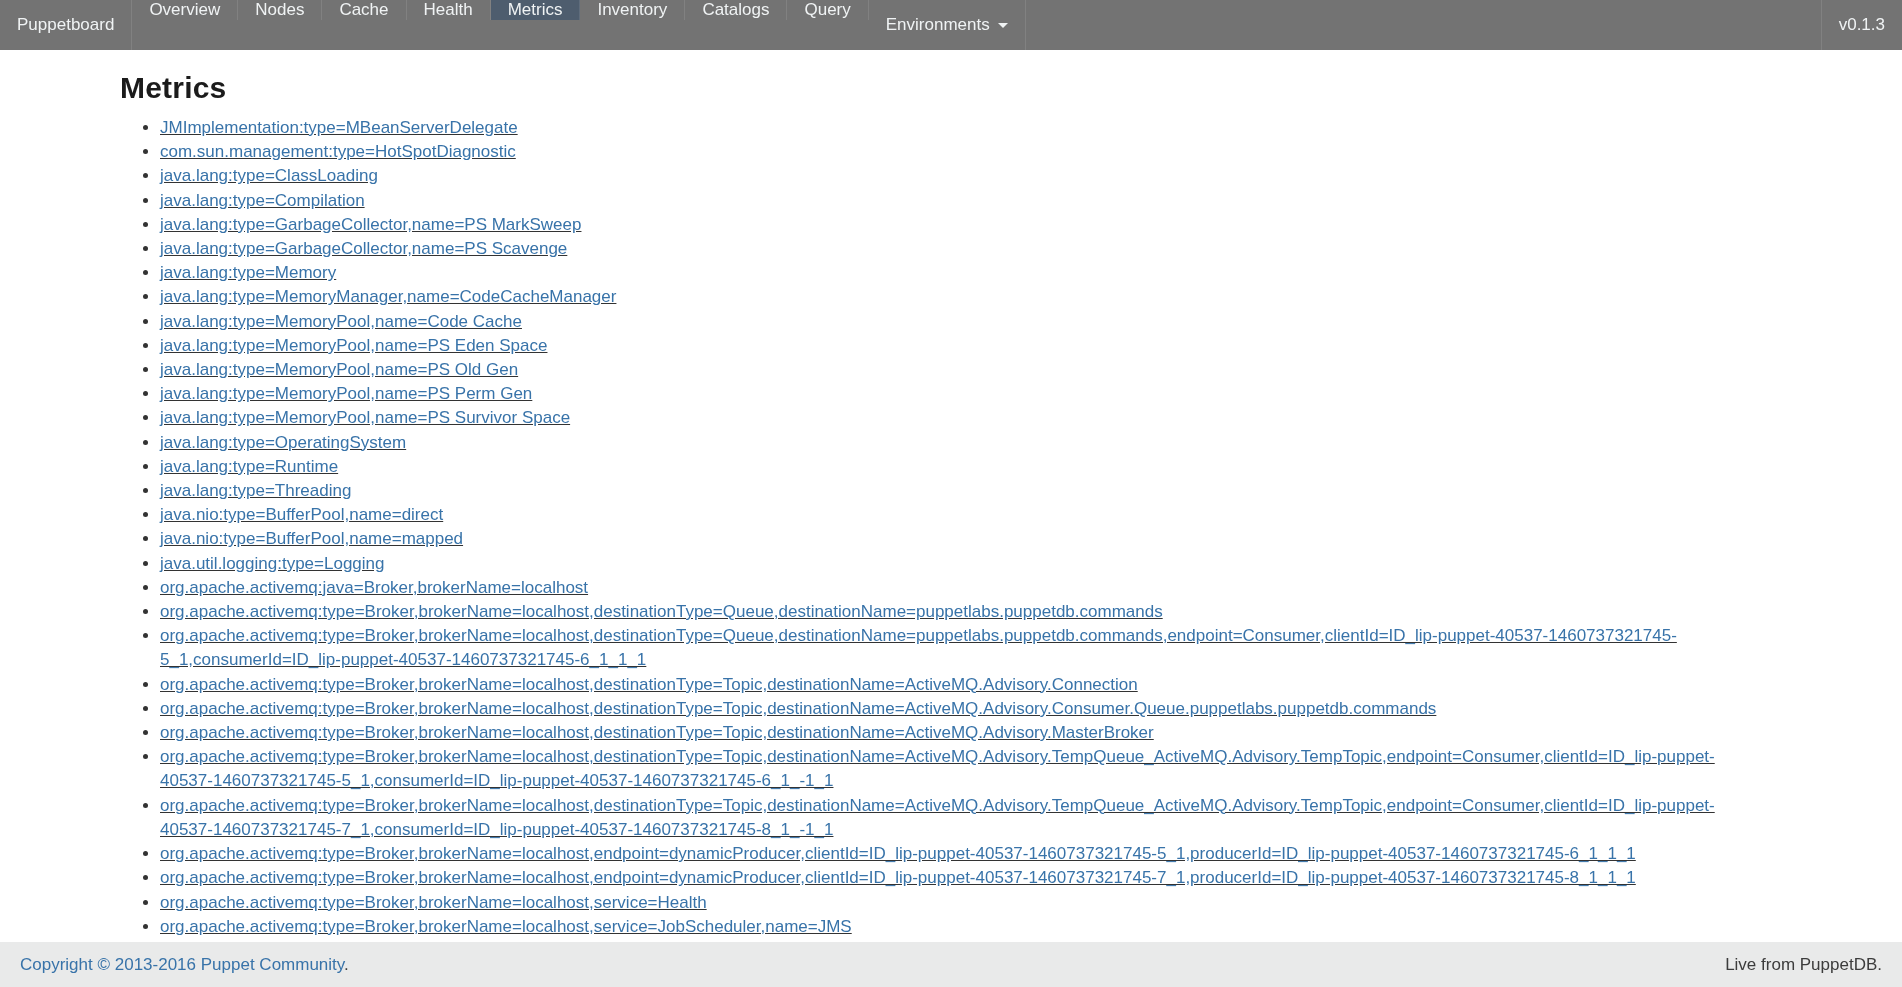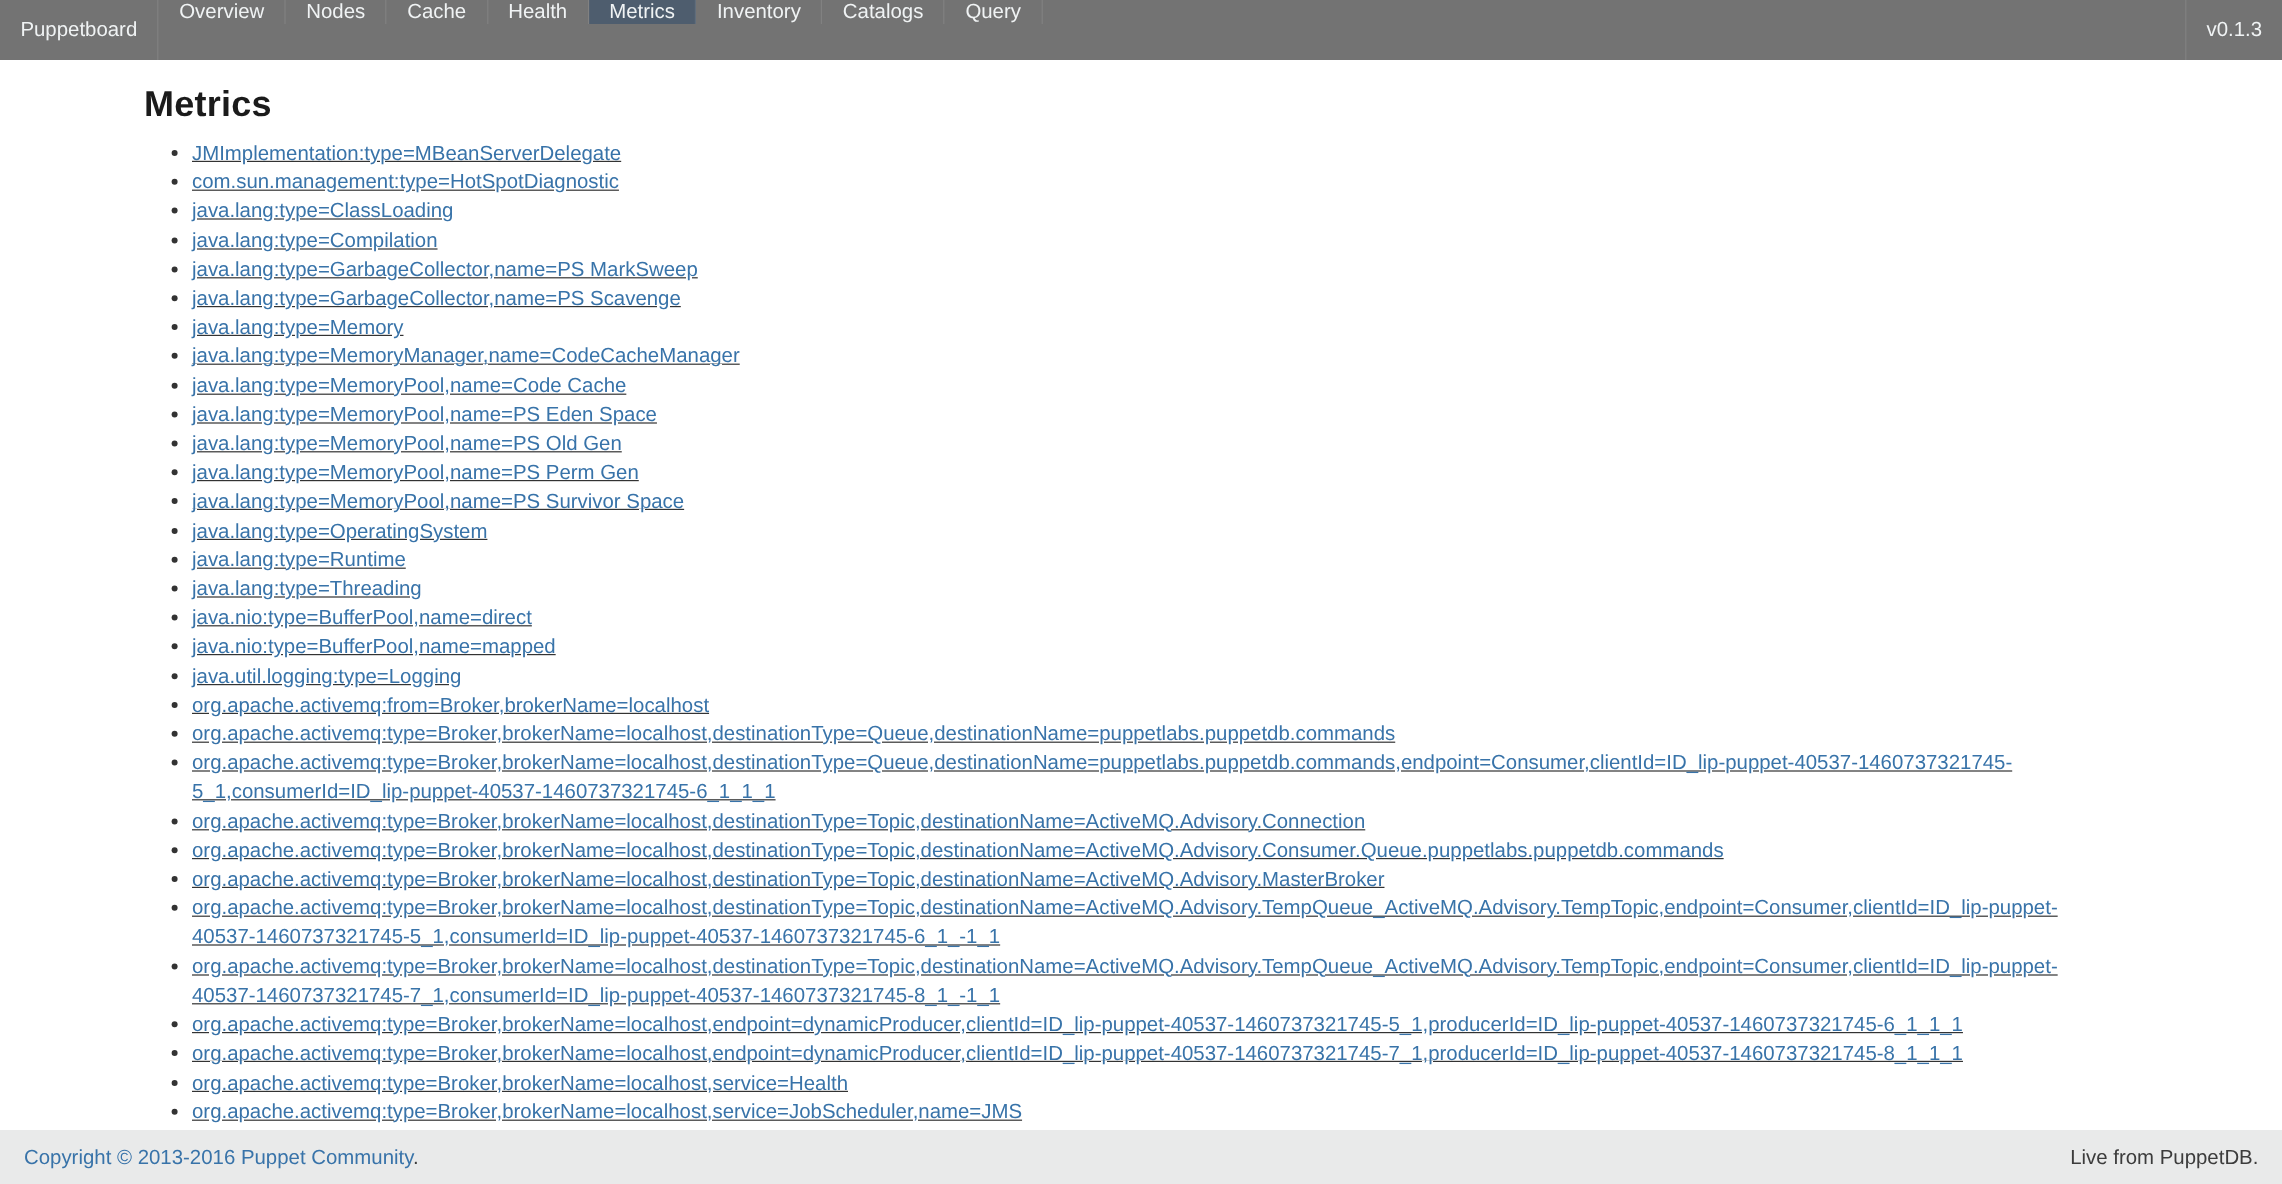--- a/index.html
+++ b/index.html
@@ -111,20 +111,24 @@
 
       <a class="nav-item active">Metrics</a>
 
       <a class="nav-item">Inventory</a>
 
       <a class="nav-item">Catalogs</a>
 
       <a class="nav-item">Query</a>
     </div>
 
+  <a class="nav-dropdown">
+    <span>Environments</span>
+    <span class="caret"></span>
+  </a>
 
   <div class="nav-spacer"></div>
 
   <span class="nav-version">v0.1.3</span>
 </nav>
 
 <main class="main">
   <h2 class="page-title">Metrics</h2>
 
   <ul class="metric-list">
@@ -199,21 +203,21 @@
 
       <li>
         <a class="metric-link">java.nio:type=BufferPool,name=mapped</a>
       </li>
 
       <li>
         <a class="metric-link">java.util.logging:type=Logging</a>
       </li>
 
       <li>
-        <a class="metric-link">org.apache.activemq:from=Broker,brokerName=localhost</a>
+        <a class="metric-link">org.apache.activemq:java=Broker,brokerName=localhost</a>
       </li>
 
       <li>
         <a class="metric-link">org.apache.activemq:type=Broker,brokerName=localhost,destinationType=Queue,destinationName=puppetlabs.puppetdb.commands</a>
       </li>
 
       <li>
         <a class="metric-link">org.apache.activemq:type=Broker,brokerName=localhost,destinationType=Queue,destinationName=puppetlabs.puppetdb.commands,endpoint=Consumer,clientId=ID_lip-puppet-40537-1460737321745-5_1,consumerId=ID_lip-puppet-40537-1460737321745-6_1_1_1</a>
       </li>
 

